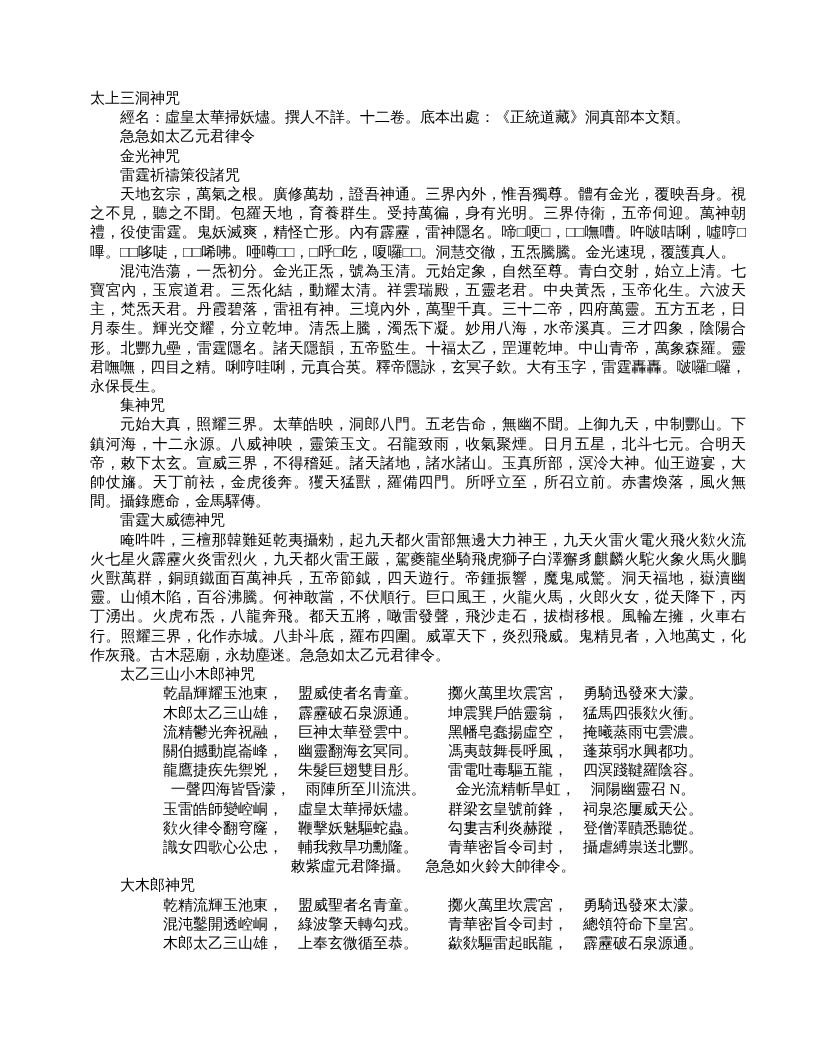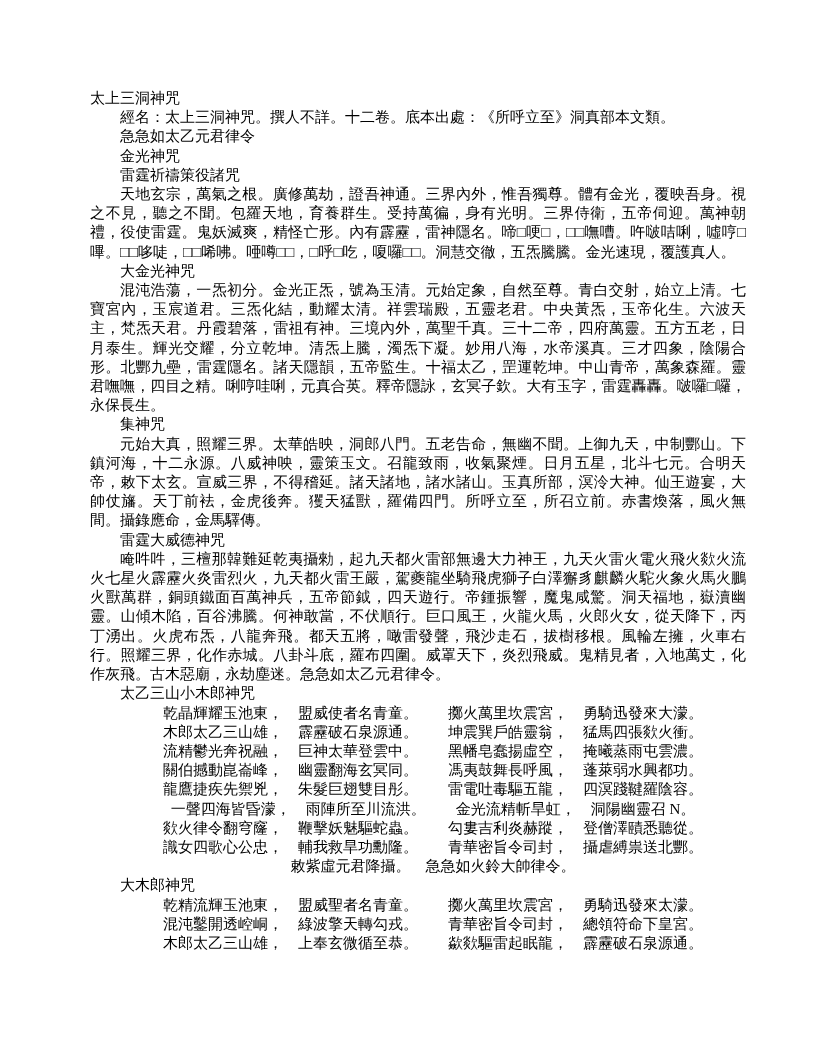--- a/index.html
+++ b/index.html
@@ -41,38 +41,38 @@
     text-indent: 2em;
     white-space: normal;
   }
 </style>
 </head>
 <body>
 
 <div class="page">
   <div class="doc-body" id="doc-body">
       <p class="block-heading">太上三洞神咒</p>
-      <p class="block-meta indent">經名：太上三洞神咒。撰人不詳。十二卷。底本出處：《所呼立至》洞真部本文類。</p>
+      <p class="block-meta indent">經名：虛皇太華掃妖燼。撰人不詳。十二卷。底本出處：《正統道藏》洞真部本文類。</p>
       <p class="block-heading indent">急急如太乙元君律令</p>
       <p class="block-heading indent">金光神咒</p>
       <p class="block-heading indent">雷霆祈禱策役諸咒</p>
       <p class="block-paragraph indent">天地玄宗，萬氣之根。廣修萬劫，證吾神通。三界內外，惟吾獨尊。體有金光，覆映吾身。視之不見，聽之不聞。包羅天地，育養群生。受持萬徧，身有光明。三界侍衛，五帝伺迎。萬神朝禮，役使雷霆。鬼妖滅爽，精怪亡形。內有霹靂，雷神隱名。啼□哽□，□□嘸嘈。吘啵咭唎，噓哼□嗶。□□哆唗，□□唏咈。唖噂□□，□呼□吃，嗄囉□□。洞慧交徹，五炁騰騰。金光速現，覆護真人。</p>
-      <p class="block-heading indent">大金光神咒</p>
       <p class="block-paragraph indent">混沌浩蕩，一炁初分。金光正炁，號為玉清。元始定象，自然至尊。青白交射，始立上清。七寶宮內，玉宸道君。三炁化結，動耀太清。祥雲瑞殿，五靈老君。中央黃炁，玉帝化生。六波天主，梵炁天君。丹霞碧落，雷祖有神。三境內外，萬聖千真。三十二帝，四府萬靈。五方五老，日月泰生。輝光交耀，分立乾坤。清炁上騰，濁炁下凝。妙用八海，水帝溪真。三才四象，陰陽合形。北酆九壘，雷霆隱名。諸天隱韻，五帝監生。十福太乙，罡運乾坤。中山青帝，萬象森羅。靈君嘸嘸，四目之精。唎哼哇唎，元真合英。釋帝隱詠，玄冥子欽。大有玉字，雷霆轟轟。啵囉□囉，永保長生。</p>
       <p class="block-heading indent">集神咒</p>
       <p class="block-paragraph indent">元始大真，照耀三界。太華皓映，洞郎八門。五老告命，無幽不聞。上御九天，中制酆山。下鎮河海，十二永源。八威神咉，靈策玉文。召龍致雨，收氣聚煙。日月五星，北斗七元。合明天帝，敕下太玄。宣威三界，不得稽延。諸天諸地，諸水諸山。玉真所部，溟泠大神。仙王遊宴，大帥仗旛。天丁前袪，金虎後奔。玃天猛獸，羅備四門。所呼立至，所召立前。赤書煥落，風火無間。攝錄應命，金馬驛傳。</p>
       <p class="block-heading indent">雷霆大威德神咒</p>
       <p class="block-paragraph indent">唵吽吽，三檀那韓難延乾夷攝勑，起九天都火雷部無邊大力神王，九天火雷火電火飛火欻火流火七星火霹靂火炎雷烈火，九天都火雷王嚴，駕夔龍坐騎飛虎獅子白澤獬豸麒麟火駝火象火馬火鵬火獸萬群，銅頭鐵面百萬神兵，五帝節鉞，四天遊行。帝鍾振響，魔鬼咸驚。洞天福地，嶽瀆幽靈。山傾木陷，百谷沸騰。何神敢當，不伏順行。巨口風王，火龍火馬，火郎火女，從天降下，丙丁湧出。火虎布炁，八龍奔飛。都天五將，噉雷發聲，飛沙走石，拔樹移根。風輪左擁，火車右行。照耀三界，化作赤城。八卦斗底，羅布四圍。威罩天下，炎烈飛威。鬼精見者，入地萬丈，化作灰飛。古木惡廟，永劫塵迷。急急如太乙元君律令。</p>
       <p class="block-heading indent">太乙三山小木郎神咒</p>
       <p class="block-verse indent">乾晶輝耀玉池東，　盟威使者名青童。　　擲火萬里坎震宮，　勇騎迅發來大濛。</p>
       <p class="block-verse indent">木郎太乙三山雄，　霹靂破石泉源通。　　坤震巽戶皓靈翁，　猛馬四張欻火衝。</p>
       <p class="block-verse indent">流精鬱光奔祝融，　巨神太華登雲中。　　黑幡皂蠢揚虛空，　掩曦蒸雨屯雲濃。</p>
       <p class="block-verse indent">關伯撼動崑崙峰，　幽靈翻海玄冥同。　　馮夷鼓舞長呼風，　蓬萊弱水興都功。</p>
       <p class="block-verse indent">龍鷹捷疾先禦兇，　朱髮巨翅雙目彤。　　雷電吐毒驅五龍，　四溟踐鞬羅陰容。</p>
       <p class="block-verse indent">一聲四海皆昏濛，　雨陣所至川流洪。　　金光流精斬旱虹，　洞陽幽靈召 N。</p>
+      <p class="block-verse indent">玉雷皓師變崆峒，　虛皇太華掃妖燼。　　群梁玄皇號前鋒，　祠泉恣屢威天公。</p>
       <p class="block-verse indent">欻火律令翻穹窿，　鞭擊妖魅驅蛇蟲。　　勾婁吉利炎赫蹤，　登僧澤賾悉聽從。</p>
       <p class="block-verse indent">識女四歌心公忠，　輔我救旱功勳隆。　　青華密旨令司封，　攝虐縛祟送北酆。</p>
       <p class="block-verse indent">敕紫虛元君降攝。　急急如火鈴大帥律令。</p>
       <p class="block-heading indent">大木郎神咒</p>
       <p class="block-verse indent">乾精流輝玉池東，　盟威聖者名青童。　　擲火萬里坎震宮，　勇騎迅發來太濛。</p>
       <p class="block-verse indent">混沌鑿開透崆峒，　綠波擎天轉勾戎。　　青華密旨令司封，　總領符命下皇宮。</p>
       <p class="block-verse indent">木郎太乙三山雄，　上奉玄微循至恭。　　歘欻驅雷起眠龍，　霹靂破石泉源通。</p>
     </div>
 </div>
 

